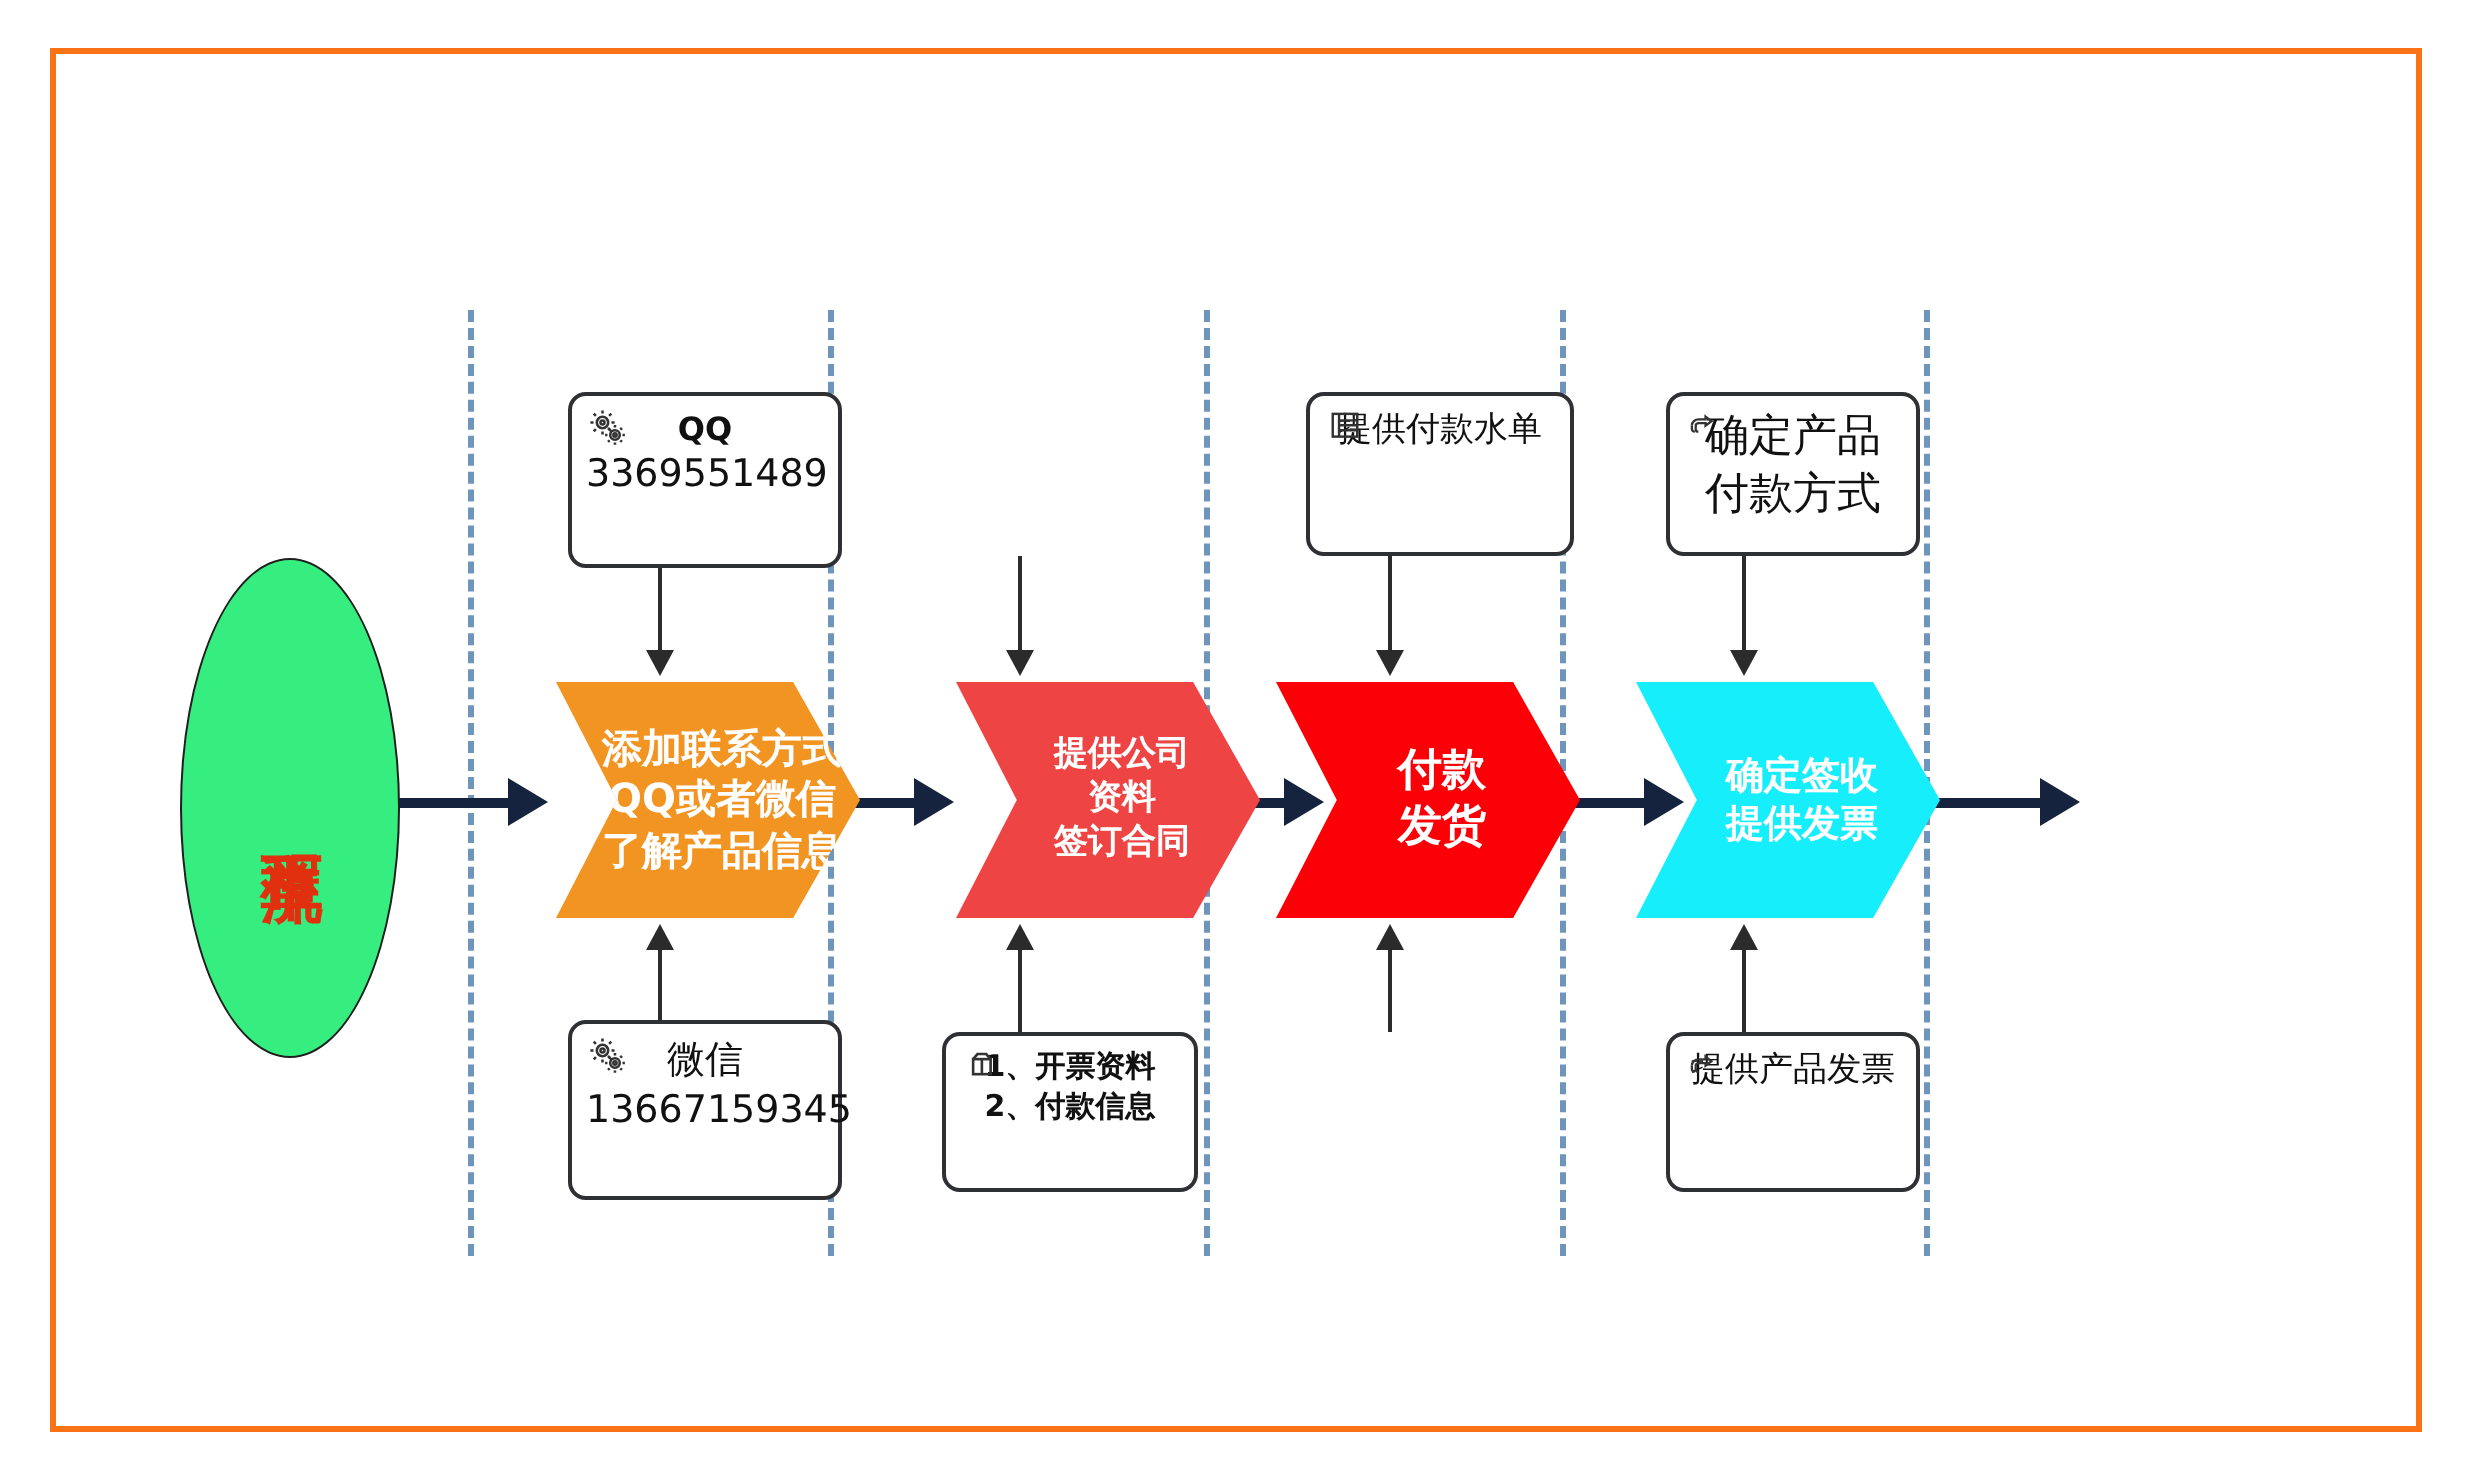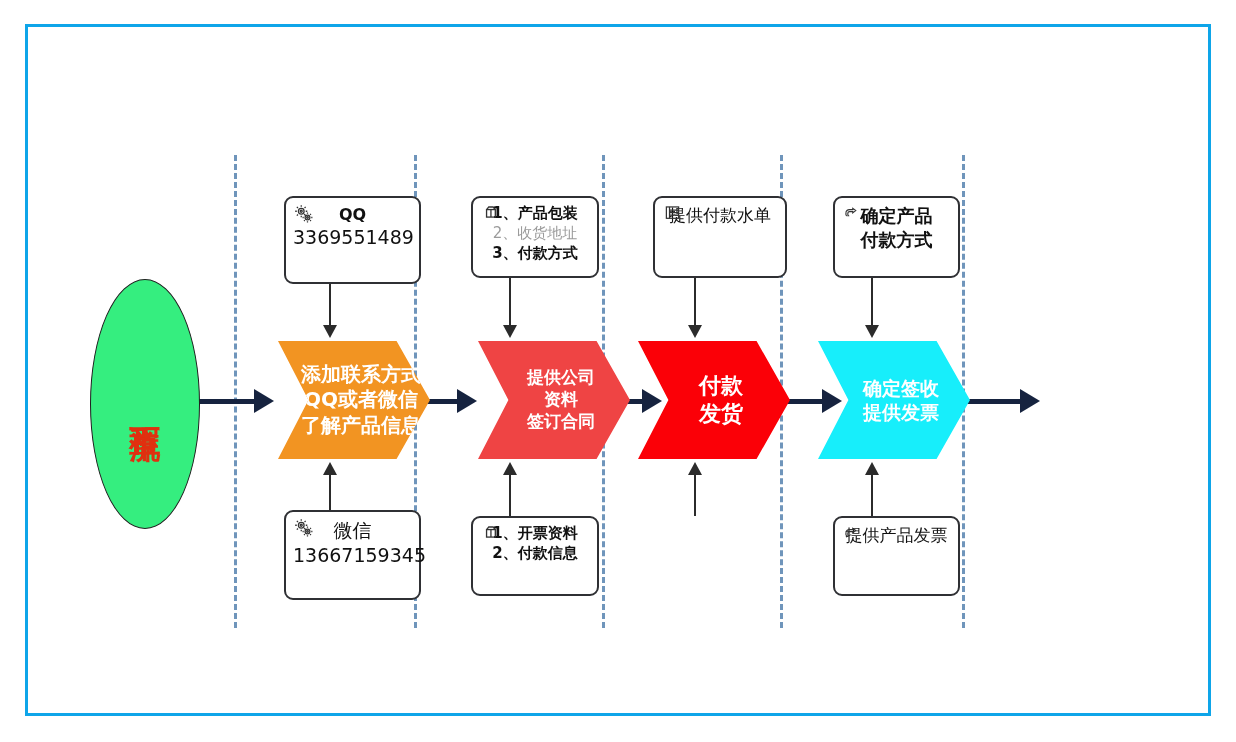--- a/index.html
+++ b/index.html
@@ -17,21 +17,21 @@
     background: #ffffff;
     overflow: hidden;
   }
   
   .frame {
     position: absolute;
     left: 25px;
     top: 24px;
     width: 1186px;
     height: 692px;
-    border: 3px solid #0ea5e9;
+    border: 3px solid #f97316;
     box-sizing: border-box;
     background: #ffffff;
   }
   
   .lane-sep {
     position: absolute;
     top: 128px;
     width: 0;
     height: 473px;
     border-left: 3px dashed #6f95bb;
@@ -168,21 +168,21 @@
   #note-invoice-data { left: 443px; top: 489px; width: 128px; height: 80px; }
   #note-invoice-data .body { padding-top: 17px; font-size: 15px; }
 
   #note-payslip   { left: 625px; top: 169px; width: 134px; height: 82px; }
   #note-payslip .body { padding-top: 20px; font-size: 17px; }
 
   #note-shipno    { left: 625px; top: 489px; width: 134px; height: 80px; }
   #note-shipno .body { padding-top: 10px; font-size: 17px; }
 
   #note-confirm   { left: 805px; top: 169px; width: 127px; height: 82px; }
-  #note-confirm .body { padding-top: 8px; font-size: 18px; font-weight: bold; }
+  #note-confirm .body { padding-top: 8px; font-size: 22px; }
 
   #note-invoice   { left: 805px; top: 489px; width: 127px; height: 80px; }
   #note-invoice .body { padding-top: 22px; font-size: 17px; }
 
   
   .conn {
     position: absolute;
     width: 2.4px;
     background: #2b2b2b;
   }
@@ -261,44 +261,30 @@
     <div class="conn-head down" style="left:295px;top:298px;"></div>
     <div class="conn" style="left:301px;top:442px;height:41px;"></div>
     <div class="conn-head up" style="left:295px;top:435px;"></div>
 
     <div class="chevron chev-1">
       <span class="ctxt">添加联系方式
 QQ或者微信
 了解产品信息</span>
     </div>
 
-    <div class="note" id="note-pkg">
+
+    <div class="note" id="note-invoice-data">
       <span class="icon">
         <svg viewBox="0 0 24 24" width="21" height="21" fill="none" stroke="#333" stroke-width="1.5">
           <path d="M7.5 7.5 10 4.6h5L17.5 7.5"></path>
           <rect x="7.5" y="7.5" width="10" height="8.6"></rect>
           <path d="M12.5 7.5v8.6"></path>
         </svg>
       </span>
       <span class="body">
-        <span class="ln bold">1、产品包装</span>
-        <span class="ln muted">2、收货地址</span>
-        <span class="ln bold">3、付款方式</span>
-      </span>
-    </div>
-
-    <div class="note" id="note-invoice-data">
-      <span class="icon">
-        <svg viewBox="0 0 24 24" width="21" height="21" fill="none" stroke="#333" stroke-width="1.5">
-          <path d="M7.5 7.5 10 4.6h5L17.5 7.5"></path>
-          <rect x="7.5" y="7.5" width="10" height="8.6"></rect>
-          <path d="M12.5 7.5v8.6"></path>
-        </svg>
-      </span>
-      <span class="body">
         <span class="ln bold">1、开票资料</span>
         <span class="ln bold">2、付款信息</span>
       </span>
     </div>
 
     <div class="conn" style="left:481px;top:251px;height:54px;"></div>
     <div class="conn-head down" style="left:475px;top:298px;"></div>
     <div class="conn" style="left:481px;top:442px;height:47px;"></div>
     <div class="conn-head up" style="left:475px;top:435px;"></div>
 

